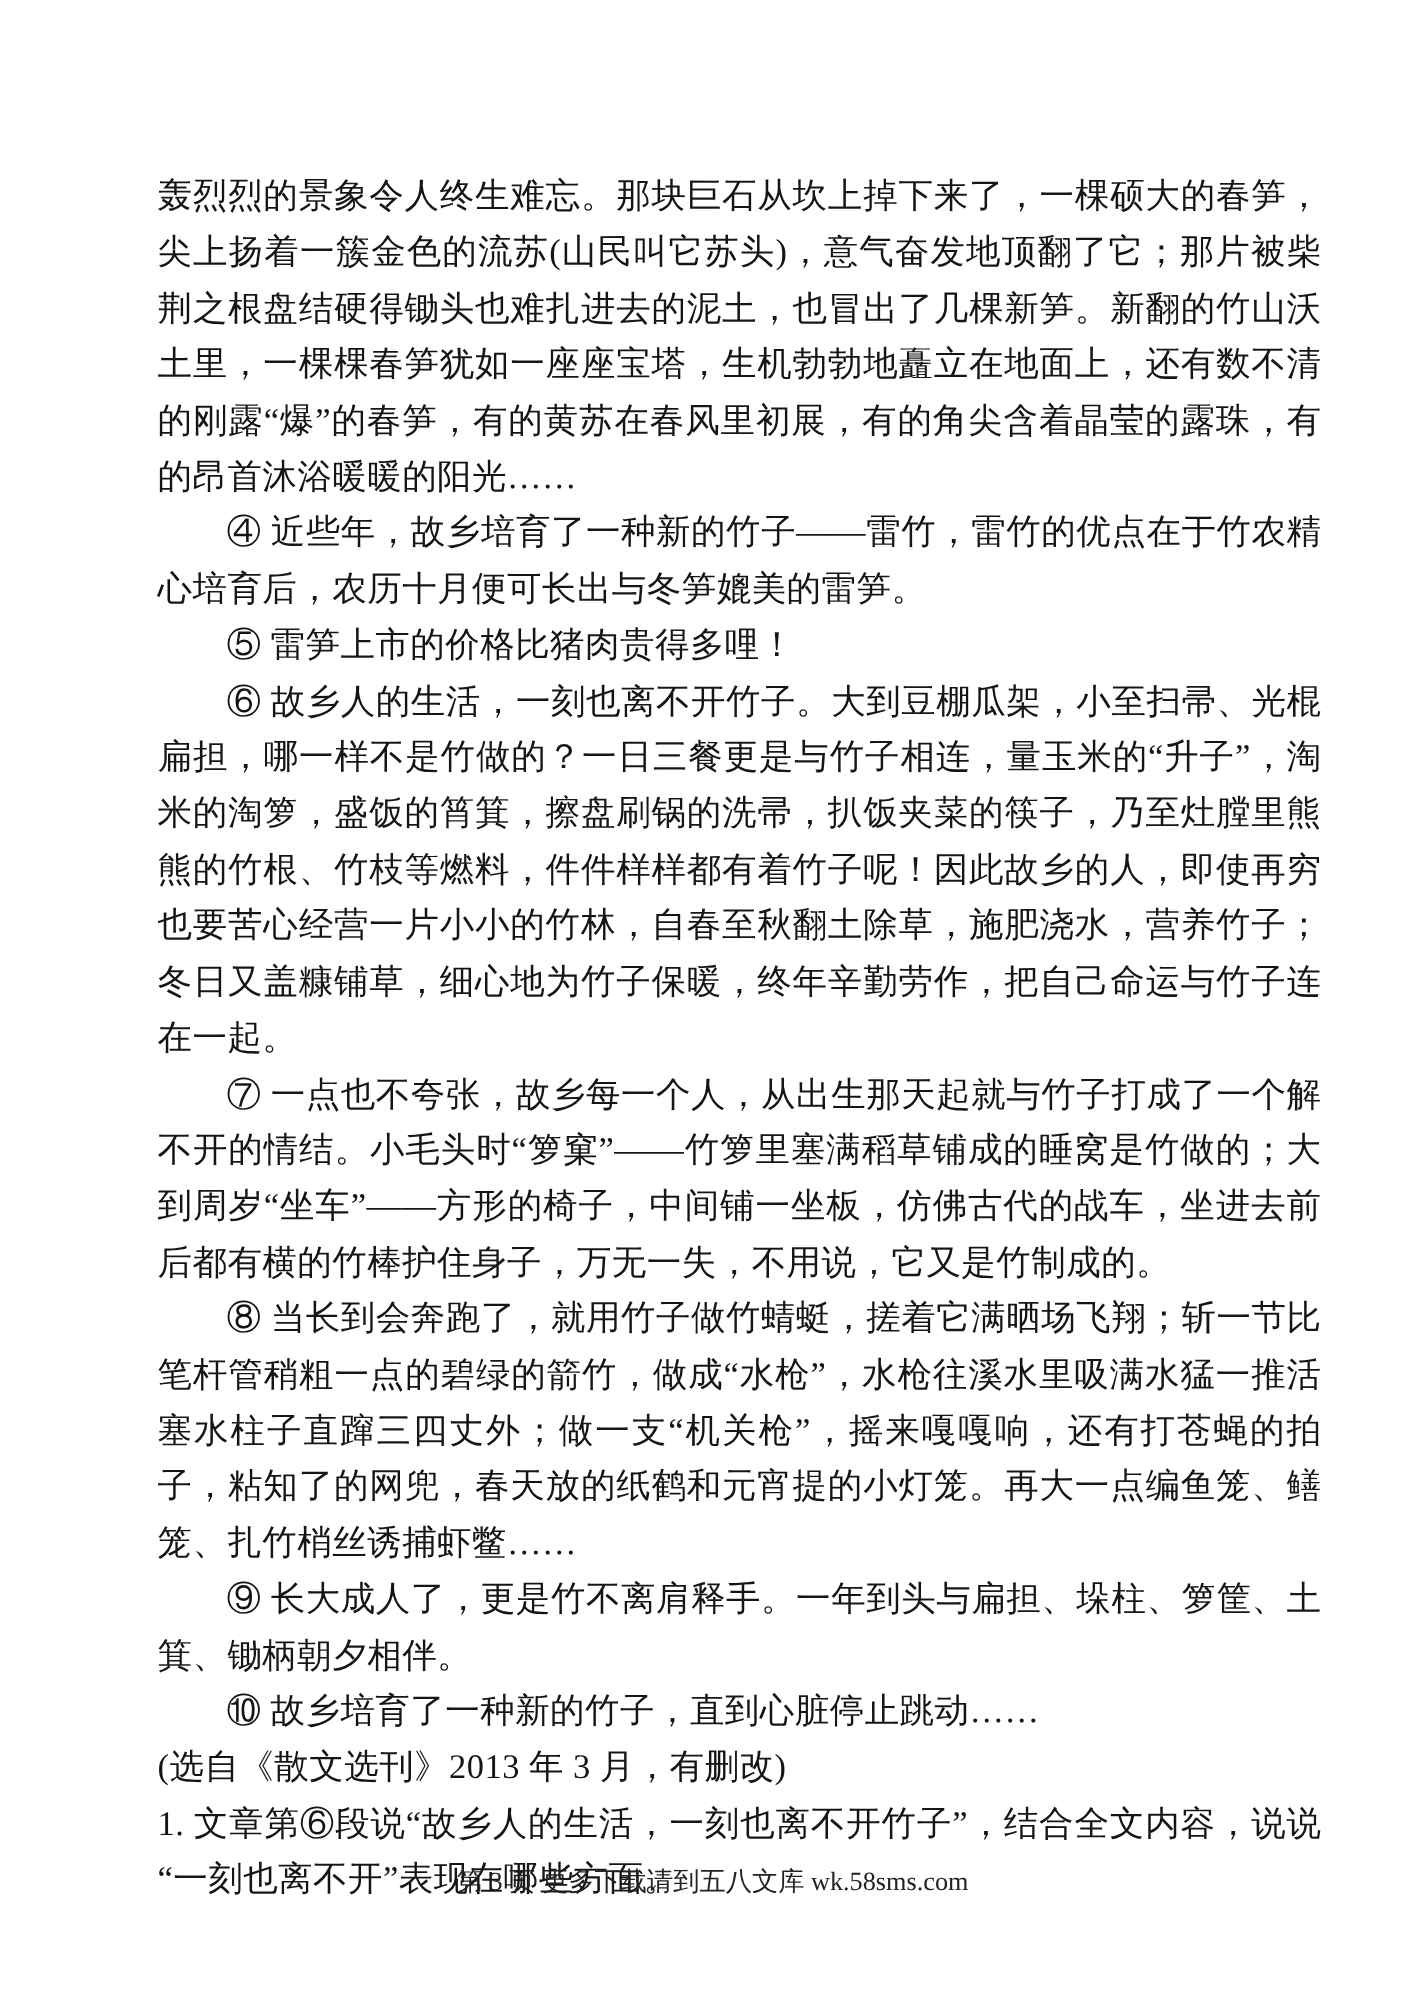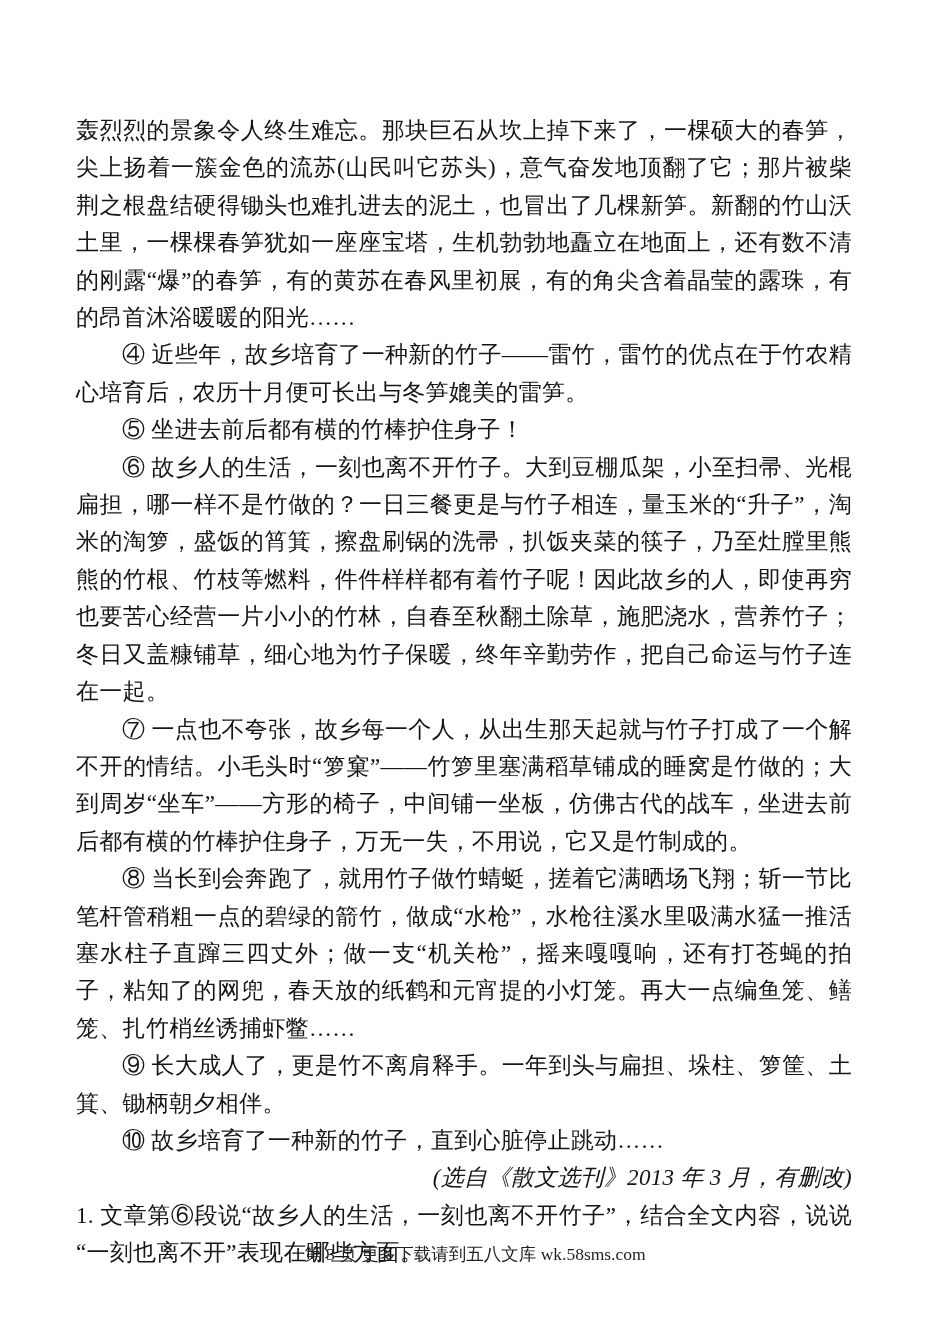--- a/index.html
+++ b/index.html
@@ -8,54 +8,54 @@
     position: relative;
     width: 950px;
     height: 1344px;
     background: #ffffff;
     font-family: "Liberation Serif", "DejaVu Serif", serif;
     color: #151515;
     overflow: hidden;
   }
   .content {
     position: absolute;
-    left: 76px;
+    left: 105px;
     top: 112px;
     width: 776px;
   }
   .content p {
     font-size: 23px;
     line-height: 37.4px;
     text-align: justify;
     text-justify: inter-ideograph;
     letter-spacing: 0.3px;
   }
   .content p.indent { text-indent: 2em; }
-  .content p.right { text-align: right; font-style: italic; }
+  .content p.right { text-align: left; }
   .content p.question { text-align: justify; }
   .footer {
     position: absolute;
     left: 0;
     top: 1242px;
     width: 950px;
     text-align: center;
     font-size: 17.5px;
     line-height: 24px;
     color: #222222;
   }
   .footer span { white-space: pre; }
 </style>
 </head>
 <body>
 
 <div class="page">
   <div class="content">
     <p>轰烈烈的景象令人终生难忘。那块巨石从坎上掉下来了，一棵硕大的春笋，尖上扬着一簇金色的流苏(山民叫它苏头)，意气奋发地顶翻了它；那片被柴荆之根盘结硬得锄头也难扎进去的泥土，也冒出了几棵新笋。新翻的竹山沃土里，一棵棵春笋犹如一座座宝塔，生机勃勃地矗立在地面上，还有数不清的刚露“爆”的春笋，有的黄苏在春风里初展，有的角尖含着晶莹的露珠，有的昂首沐浴暖暖的阳光……</p>
     <p class="indent">④ 近些年，故乡培育了一种新的竹子——雷竹，雷竹的优点在于竹农精心培育后，农历十月便可长出与冬笋媲美的雷笋。</p>
-    <p class="indent">⑤ 坐进去前后都有横的竹棒护住身子！</p>
+    <p class="indent">⑤ 雷笋上市的价格比猪肉贵得多哩！</p>
     <p class="indent">⑥ 故乡人的生活，一刻也离不开竹子。大到豆棚瓜架，小至扫帚、光棍扁担，哪一样不是竹做的？一日三餐更是与竹子相连，量玉米的“升子”，淘米的淘箩，盛饭的筲箕，擦盘刷锅的洗帚，扒饭夹菜的筷子，乃至灶膛里熊熊的竹根、竹枝等燃料，件件样样都有着竹子呢！因此故乡的人，即使再穷也要苦心经营一片小小的竹林，自春至秋翻土除草，施肥浇水，营养竹子；冬日又盖糠铺草，细心地为竹子保暖，终年辛勤劳作，把自己命运与竹子连在一起。</p>
     <p class="indent">⑦ 一点也不夸张，故乡每一个人，从出生那天起就与竹子打成了一个解不开的情结。小毛头时“箩窠”——竹箩里塞满稻草铺成的睡窝是竹做的；大到周岁“坐车”——方形的椅子，中间铺一坐板，仿佛古代的战车，坐进去前后都有横的竹棒护住身子，万无一失，不用说，它又是竹制成的。</p>
     <p class="indent">⑧ 当长到会奔跑了，就用竹子做竹蜻蜓，搓着它满晒场飞翔；斩一节比笔杆管稍粗一点的碧绿的箭竹，做成“水枪”，水枪往溪水里吸满水猛一推活塞水柱子直蹿三四丈外；做一支“机关枪”，摇来嘎嘎响，还有打苍蝇的拍子，粘知了的网兜，春天放的纸鹤和元宵提的小灯笼。再大一点编鱼笼、鳝笼、扎竹梢丝诱捕虾鳖……</p>
     <p class="indent">⑨ 长大成人了，更是竹不离肩释手。一年到头与扁担、垛柱、箩筐、土箕、锄柄朝夕相伴。</p>
     <p class="indent">⑩ 故乡培育了一种新的竹子，直到心脏停止跳动……</p>
     <p class="right">(选自《散文选刊》2013 年 3 月，有删改)</p>
     <p class="question">1. 文章第⑥段说“故乡人的生活，一刻也离不开竹子”，结合全文内容，说说“一刻也离不开”表现在哪些方面。</p>
   </div>
   <div class="footer">
     <span>第 3 页 更多下载请到五八文库 wk.58sms.com</span>

